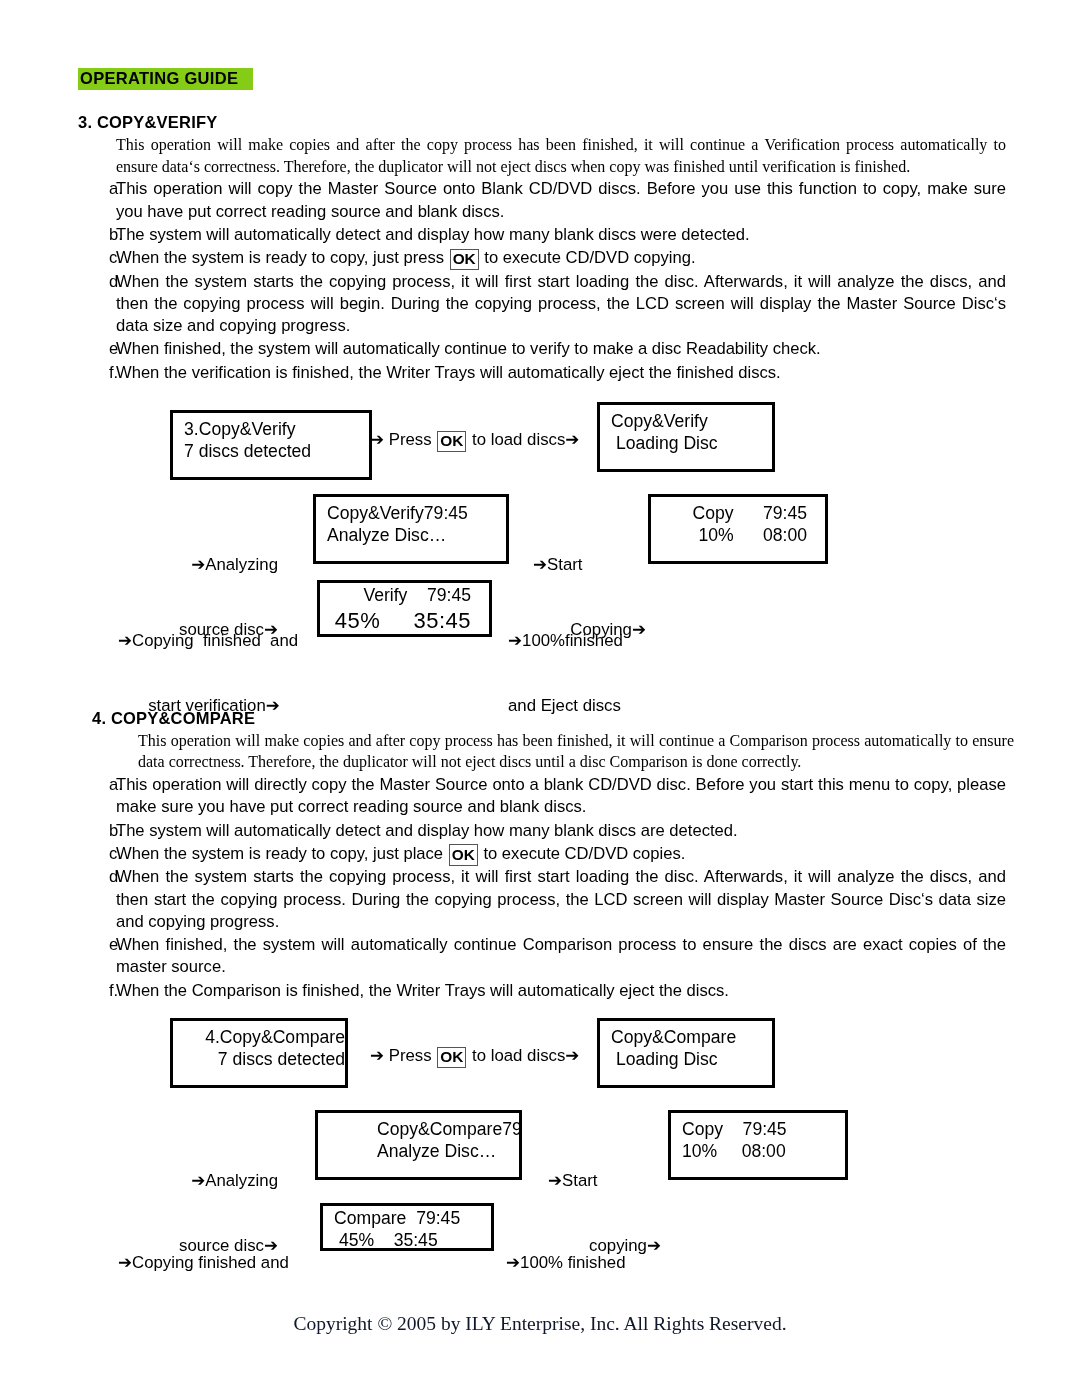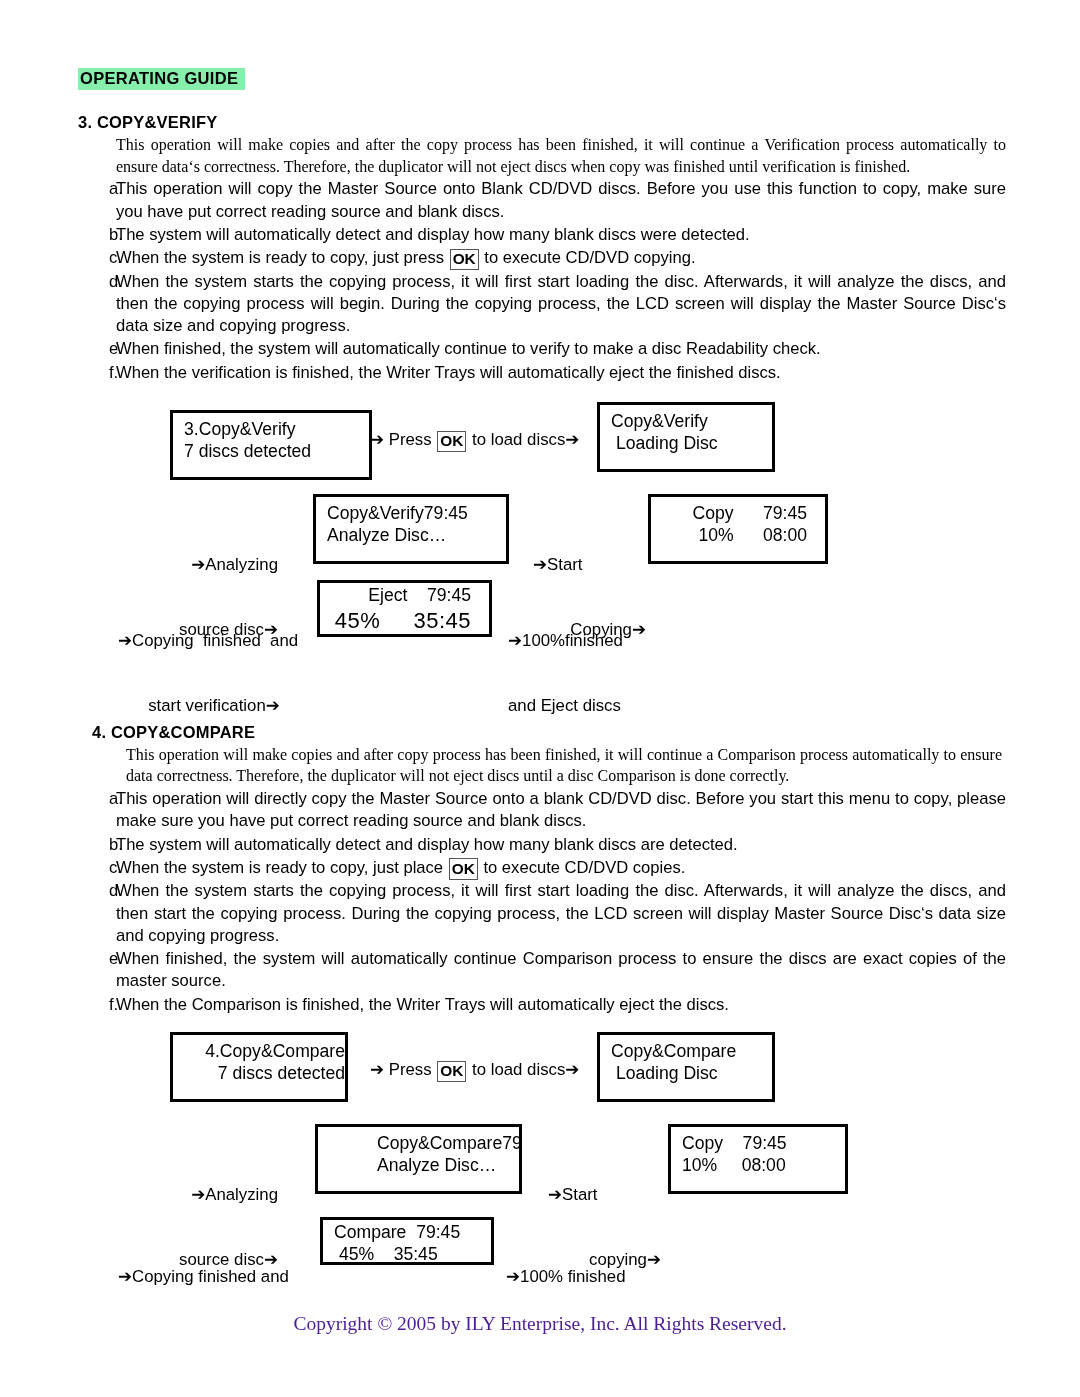--- a/index.html
+++ b/index.html
@@ -27,23 +27,23 @@
     left: 78px;
     top: 68px;
     width: 928px;
   }
 
   
   .guide-title {
     font-size: 16.5px;
     font-weight: bold;
     letter-spacing: 0.3px;
-    background: #86efac;
+    background: #84cc16;
     display: inline-block;
-    padding: 1px 7px 2px 2px;
+    padding: 1px 15px 2px 2px;
     line-height: 1.18;
   }
   .sec-heading {
     font-size: 16.5px;
     font-weight: bold;
     letter-spacing: 0.2px;
     line-height: 1.2;
   }
   .sec3-heading { margin-top: 23px; }
   .sec4-heading { margin-left: 14px; }
@@ -132,21 +132,21 @@
 
   
   .footer {
     position: absolute;
     left: 0;
     top: 1313px;
     width: 1080px;
     text-align: center;
     font-family: "Liberation Serif", serif;
     font-size: 19.5px;
-    color: #4c1d95;
+    color: #0f172a;
   }
 </style>
 </head>
 <body>
 
 <div class="page">
  <div class="content">
 
   <div>
     <span class="guide-title">OPERATING GUIDE</span>
@@ -210,33 +210,33 @@
     <div class="lcd pad-r" style="left:570px; top:92px; width:180px; height:70px;">
       <div class="ln">Copy      79:45</div>
       <div class="ln">10%      08:00</div>
     </div>
 
     <div class="flowtext" style="left:40px; top:184px; width:192px;">
       <div>➔Copying  finished  and</div>
       <div style="text-align:center;">start verification➔</div>
     </div>
     <div class="lcd pad-r" style="left:239px; top:178px; width:175px; height:57px; padding-top:2px;">
-      <div class="ln">Eject    79:45</div>
+      <div class="ln">Verify    79:45</div>
       <div class="ln big">45%     35:45</div>
     </div>
     <div class="flowtext" style="left:430px; top:184px; width:220px;">
       <div>➔100%finished</div>
       <div>and Eject discs</div>
     </div>
   </div>
 
 
-  <div class="sec-heading sec4-heading" style="margin-top:61px;">4.  COPY&amp;COMPARE</div>
-
-  <div class="para" style="margin-left:48px; width:876px;">This operation will make copies and after copy process has been finished, it will continue a Comparison process automatically to ensure data correctness. Therefore, the duplicator will not eject discs until a disc Comparison is done correctly.</div>
+  <div class="sec-heading sec4-heading" style="margin-top:47px;">4.  COPY&amp;COMPARE</div>
+
+  <div class="para" style="margin-left:60px; width:876px;">This operation will make copies and after copy process has been finished, it will continue a Comparison process automatically to ensure data correctness. Therefore, the duplicator will not eject discs until a disc Comparison is done correctly.</div>
 
   <div class="list">
     <div class="li">
       <span class="mark">a.</span>
       <span class="txt just">This operation will directly copy the Master Source onto a blank CD/DVD disc.  Before you start this menu to copy, please make sure you have put correct reading source and blank discs.</span>
     </div>
     <div class="li">
       <span class="mark">b.</span>
       <span class="txt">The system will automatically detect and display how many blank discs are detected.</span>
     </div>

